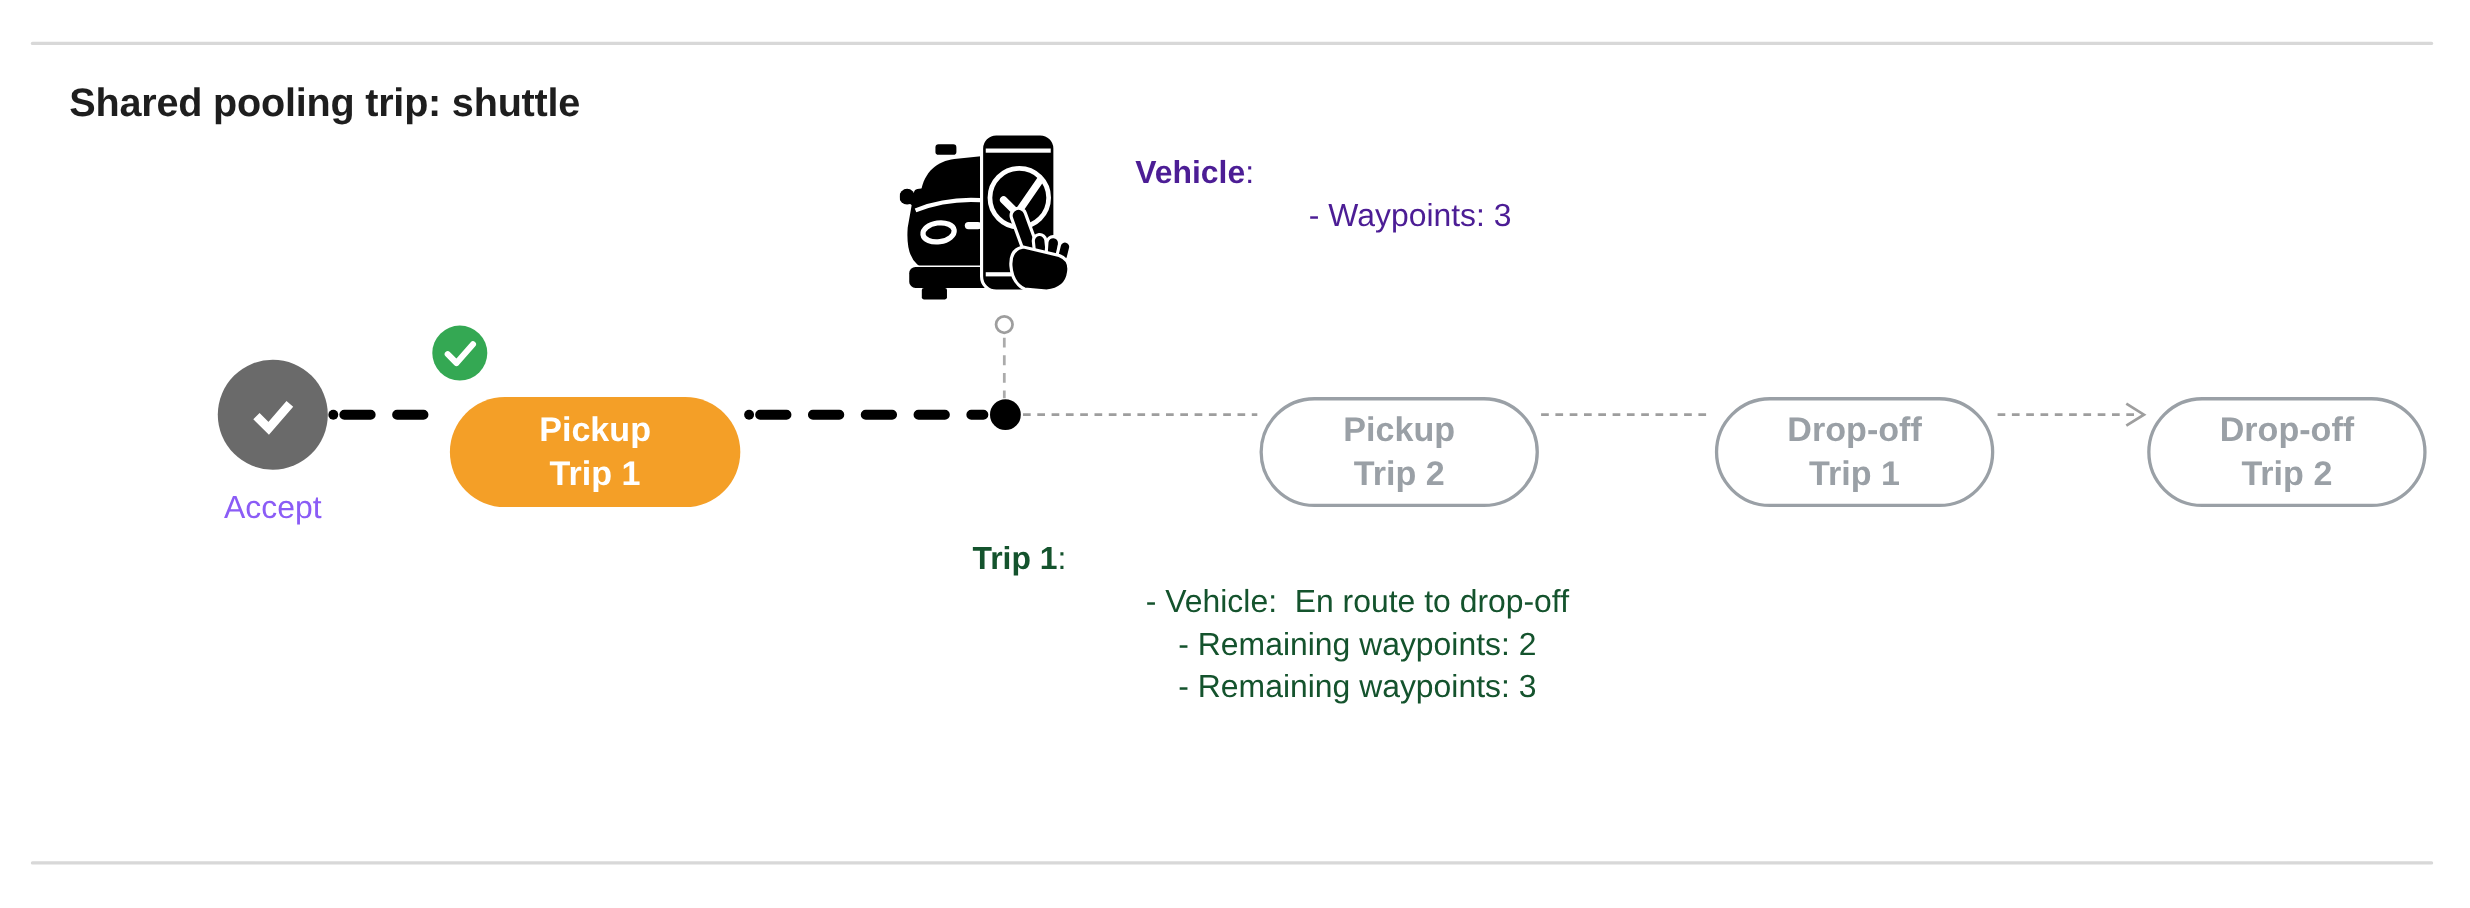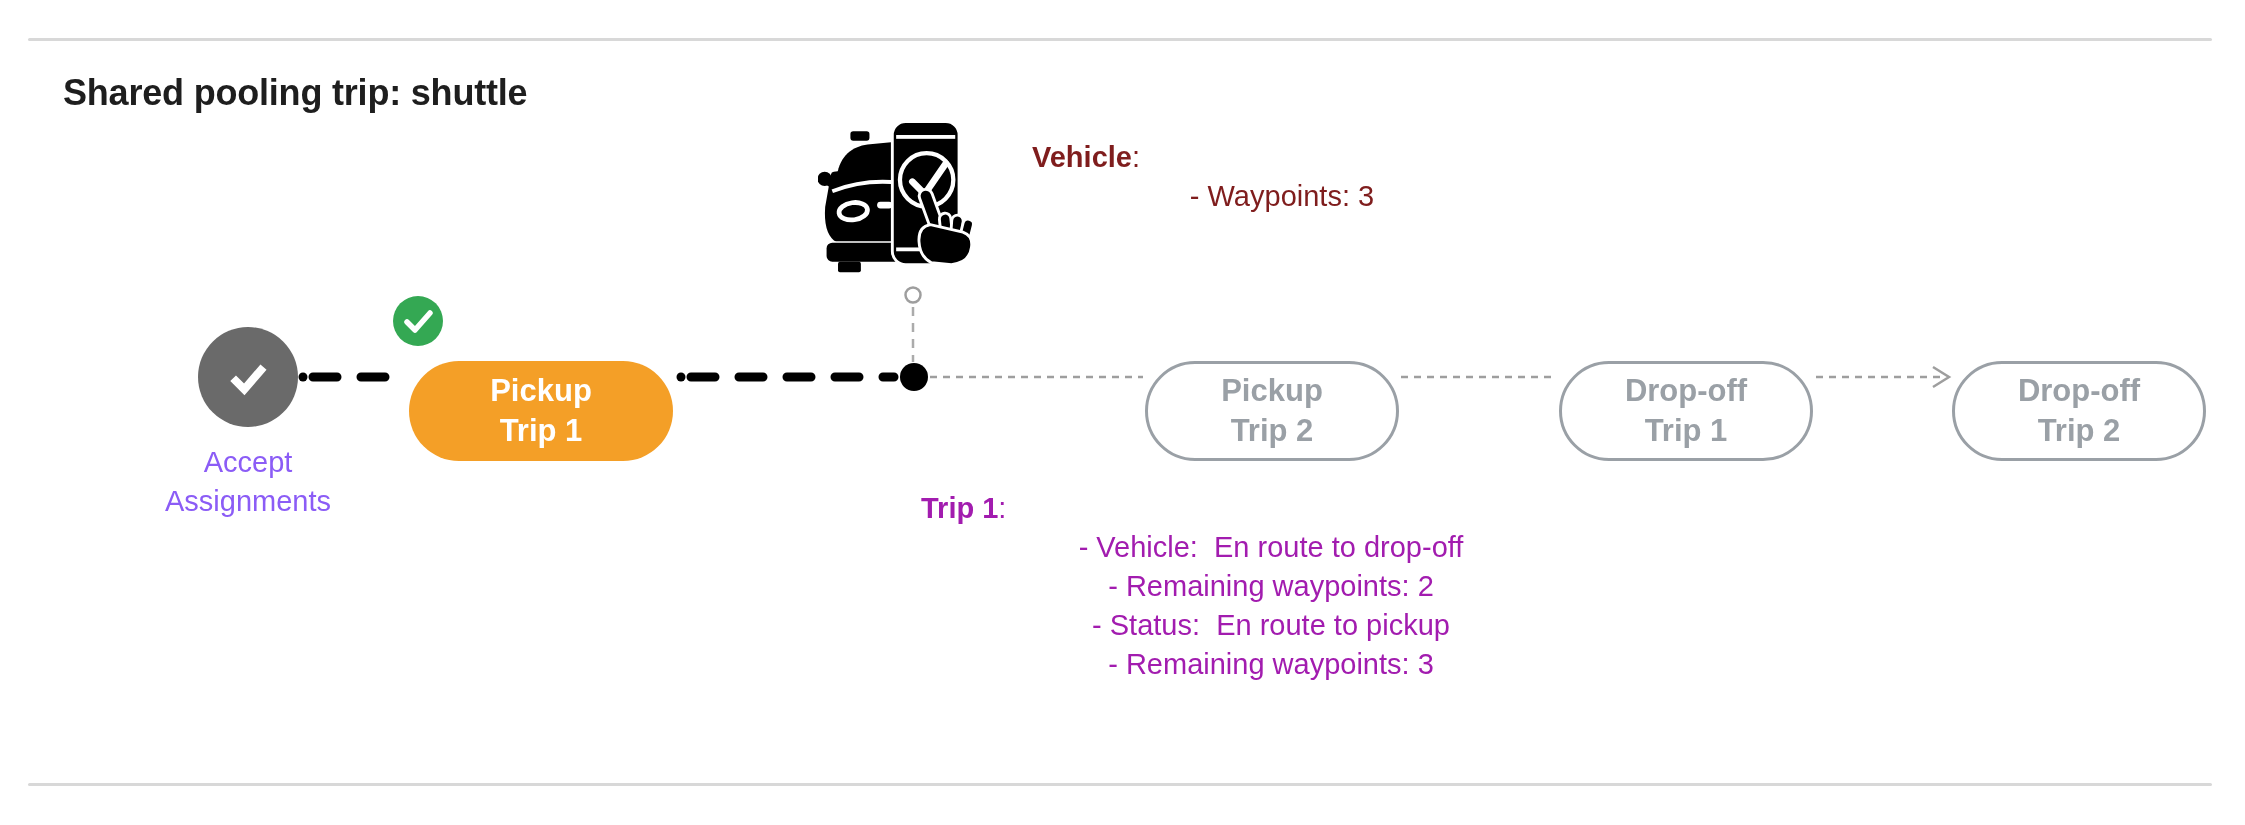--- a/index.html
+++ b/index.html
@@ -43,27 +43,26 @@
   .badge{
     position:absolute;left:393px;top:296px;width:50px;height:50px;border-radius:50%;
     background:#34a853;display:flex;align-items:center;justify-content:center;
   }
   .badge svg{width:50px;height:50px;}
 
   .vehicle-icon{position:absolute;left:818px;top:118px;width:162px;height:156px;}
   .vehicle-icon svg{width:100%;height:100%;}
 
   .vehicle-info{
-    position:absolute;left:1032px;top:138px;color:#7f1d1d;font-size:29px;line-height:39px;
+    position:absolute;left:1032px;top:138px;color:#4c1d95;font-size:29px;line-height:39px;
     width:500px;
   }
   .trip-info{
-    position:absolute;left:884px;top:489px;color:#a21caf;font-size:29px;line-height:39px;
+    position:absolute;left:884px;top:489px;color:#14532d;font-size:29px;line-height:39px;
     width:700px;
-    margin-left:37px;
   }
   .info-heading{font-weight:bold;}
   .info-line{white-space:pre-wrap;text-align:center;}
 </style>
 </head>
 <body>
 
 <div class="stage">
 
   <div class="rule top"></div>
@@ -90,21 +89,20 @@
     <path d="M1933,367 L1949,377 L1933,387" fill="none" stroke="#9e9e9e" stroke-width="2.5" stroke-linejoin="miter"></path>
   </svg>
 
   <div class="start-node">
     <svg viewBox="0 0 100 100">
       <path d="M26,52 L44,70 L75,34" fill="none" stroke="#ffffff" stroke-width="13"></path>
     </svg>
   </div>
   <div class="start-label">
     <div>Accept</div>
-    <div>Assignments</div>
   </div>
 
   <div class="pill current n1">
     <div>Pickup</div>
     <div>Trip 1</div>
   </div>
   <div class="badge">
     <svg viewBox="0 0 50 50">
       <path d="M14,26 L22,34 L37,17" fill="none" stroke="#ffffff" stroke-width="5.5" stroke-linecap="round" stroke-linejoin="round"></path>
     </svg>
@@ -159,17 +157,16 @@
 
   <div class="vehicle-info">
     <div><span class="info-heading">Vehicle</span><span>:</span></div>
     <div class="info-line">- Waypoints: 3</div>
   </div>
 
   <div class="trip-info">
     <div><span class="info-heading">Trip 1</span><span>:</span></div>
     <div class="info-line">- Vehicle:  En route to drop-off</div>
     <div class="info-line">- Remaining waypoints: 2</div>
-    <div class="info-line">- Status:  En route to pickup</div>
     <div class="info-line">- Remaining waypoints: 3</div>
   </div>
 
 </div>
 
 </body></html>

